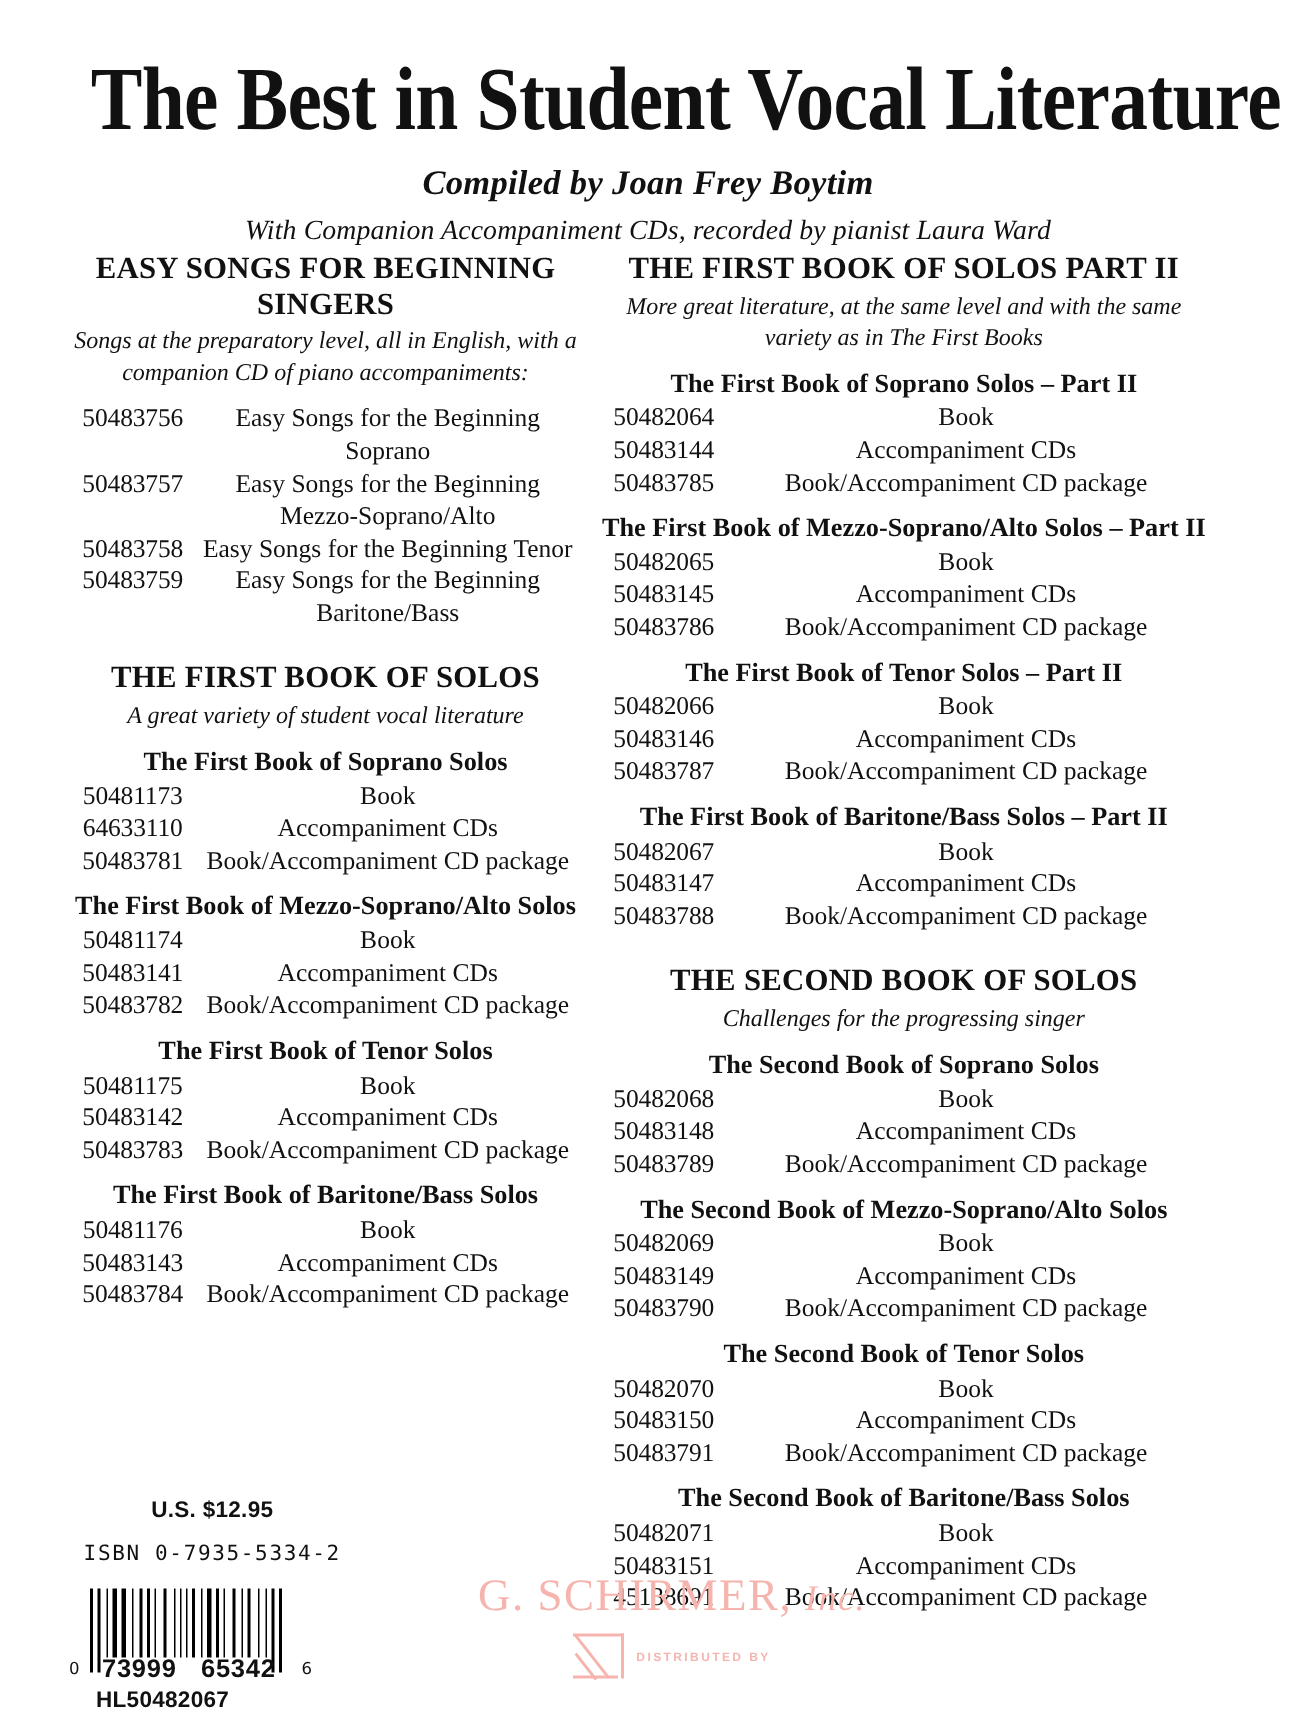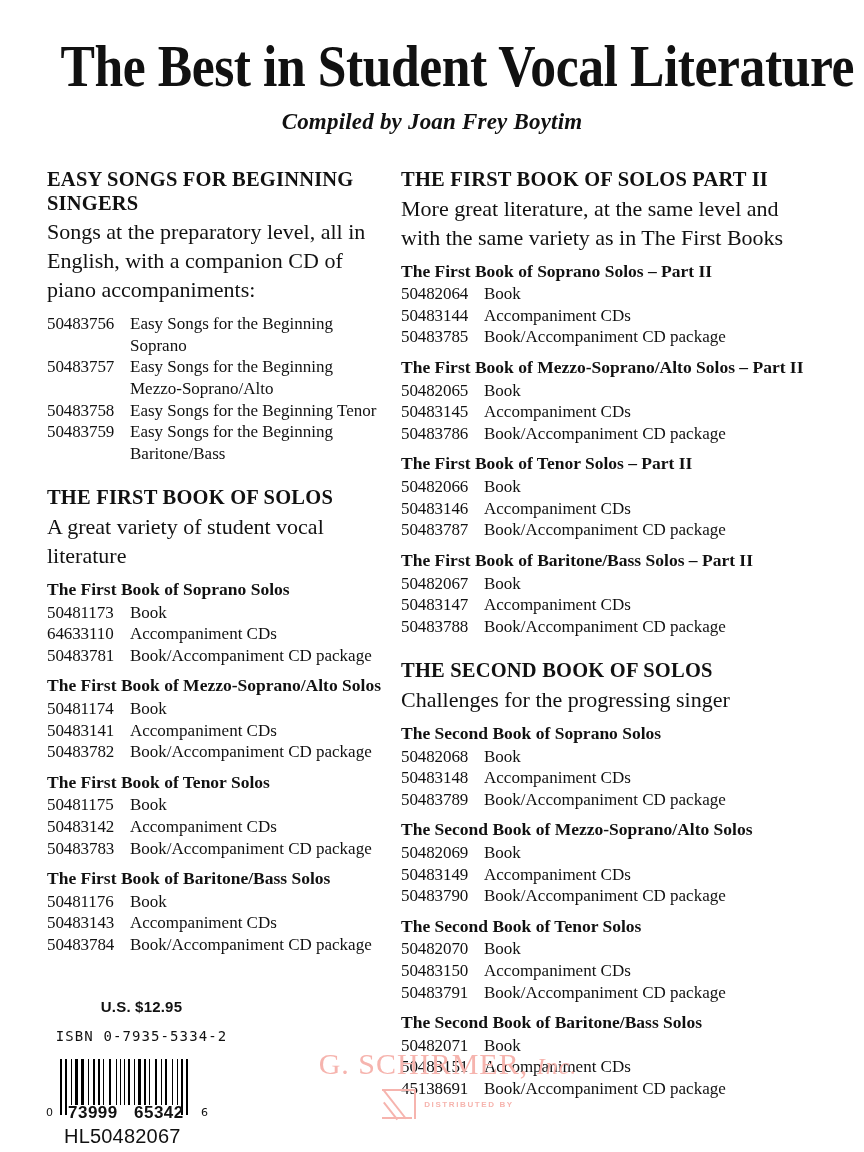--- a/index.html
+++ b/index.html
@@ -47,20 +47,21 @@
   }
 
   
   .columns {
     position: absolute;
     top: 168px;
     left: 0;
     width: 840px;
     display: flex;
     align-items: flex-start;
+    text-align: center;
   }
   .col {
     box-sizing: border-box;
   }
   .col-left {
     width: 404px;
     padding-left: 47px;
     padding-right: 6px;
   }
   .col-right {
@@ -77,21 +78,22 @@
   }
 
   .section-title {
     font-size: 20.5px;
     font-weight: bold;
     letter-spacing: 0.2px;
     line-height: 1.15;
     margin: 0 0 2px 0;
   }
   .section-desc {
-    font-size: 22px;
+    font-style: italic;
+    font-size: 16px;
     line-height: 1.32;
     margin: 0 0 9px 0;
   }
 
   .group {
     margin-top: 9px;
   }
   .group:first-of-type {
     margin-top: 0;
   }
@@ -214,22 +216,22 @@
     top: 3px;
     font-size: 11px;
     font-weight: normal;
     font-family: "DejaVu Sans", sans-serif;
   }
   .hl-number {
     position: absolute;
     left: 48px;
     top: 140px;
     font-family: "Liberation Sans", "DejaVu Sans", sans-serif;
-    font-weight: normal;
-    font-size: 20px;
+    font-weight: bold;
+    font-size: 15px;
     letter-spacing: 0.2px;
     text-align: right;
   }
 
   
   .publisher {
     position: absolute;
     left: 0;
     top: 62px;
     width: 864px;
@@ -315,20 +317,21 @@
     font-size: 11px;
     vertical-align: super;
   }
 </style>
 </head>
 <body>
 
 <div class="masthead">
   <div class="main-title">The Best in Student Vocal Literature</div>
   <div class="compiled-by">Compiled by Joan Frey Boytim</div>
+  <div class="companion-line">With Companion Accompaniment CDs, recorded by pianist Laura Ward</div>
 </div>
 
 <div class="columns">
   <div class="col col-left" id="col-left">
       <div class="section">
         <div class="section-title">EASY SONGS FOR BEGINNING SINGERS</div>
         <div class="section-desc">Songs at the preparatory level, all in English, with a companion CD of piano accompaniments:</div>
         <div class="group">
           <ul class="items">
             <li class="item">

